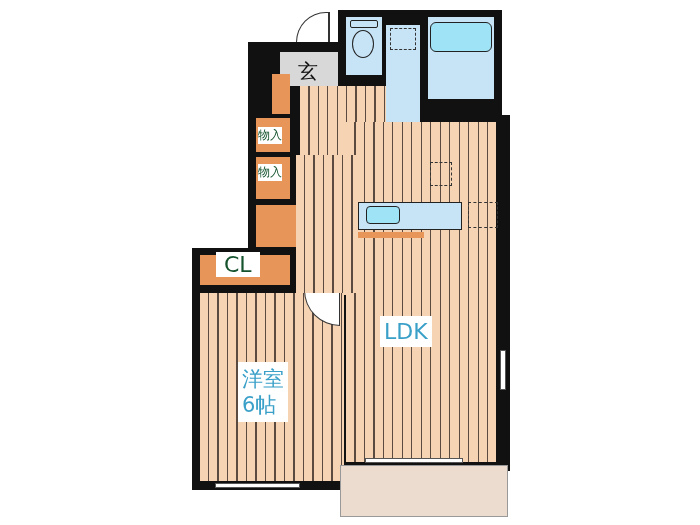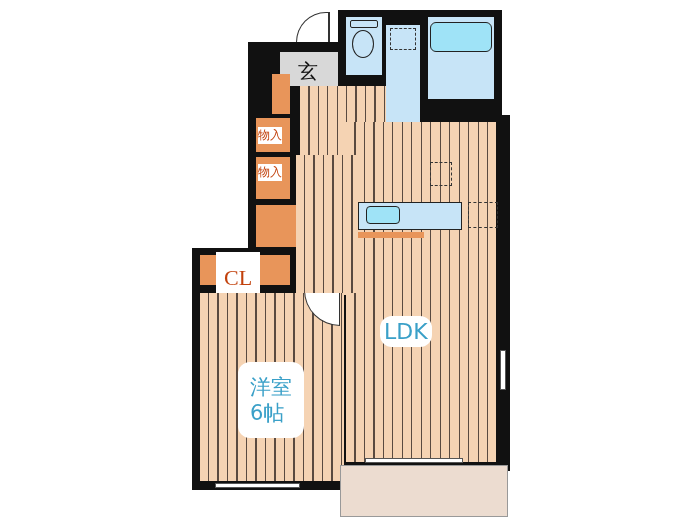--- a/index.html
+++ b/index.html
@@ -5,22 +5,22 @@
   html,body{margin:0;padding:0;background:#fff;}
   body{width:700px;height:525px;position:relative;overflow:hidden;font-family:"DejaVu Sans",sans-serif;}
   .abs{position:absolute;box-sizing:border-box;}
   .wall{background:#111;}
   .floor{background-color:#f5d3b3;background-image:repeating-linear-gradient(90deg,#f5d3b3 0,#f5d3b3 8px,#5a4a40 8px,#5a4a40 9.5px);}
   .orange{background:#e8955a;}
   .blue{background:#c7e4f7;border:1.5px solid #222;}
   .grey{background:#d8d8d8;}
   .white{background:#fff;}
   .lbl{background:#fff;position:absolute;white-space:nowrap;}
-  .blue-txt{color:#3aa0c8;border-radius:12px;}
-  .org-txt{color:#c2410c;font-family:Liberation Serif, serif;}
+  .blue-txt{color:#3aa0c8;}
+  .org-txt{color:#14532d;}
   .dash{border:1.5px dashed #333;}
 </style>
 </head>
 <body>
 
 <div class="abs" style="left:0;top:0;width:700px;height:525px;">
 
   <div class="abs wall" style="left:338px;top:10px;width:164px;height:112px;"></div>
 
   <div class="abs wall" style="left:338px;top:115px;width:172px;height:356px;"></div>
@@ -48,24 +48,24 @@
   <div class="abs floor" style="left:296px;top:155px;width:60px;height:140px;"></div>
 
   <div class="abs orange" style="left:272px;top:74px;width:18px;height:40px;"></div>
   <div class="abs orange" style="left:256px;top:118px;width:34px;height:34px;"></div>
   <div class="lbl org-txt" style="left:258px;top:127px;font-size:12px;">物入</div>
   <div class="abs orange" style="left:256px;top:157px;width:34px;height:42px;"></div>
   <div class="lbl org-txt" style="left:258px;top:164px;font-size:12px;">物入</div>
   <div class="abs orange" style="left:256px;top:205px;width:40px;height:42px;"></div>
 
   <div class="abs orange" style="left:200px;top:255px;width:90px;height:30px;"></div>
-  <div class="lbl org-txt" style="left:216px;top:252px;font-size:22px;padding:13px 8px;">CL</div>
+  <div class="lbl org-txt" style="left:216px;top:252px;font-size:22px;padding:0 8px;">CL</div>
 
   <div class="abs floor" style="left:200px;top:293px;width:144px;height:188px;"></div>
-  <div class="lbl blue-txt" style="left:238px;top:362px;font-size:21px;line-height:26px;padding:12px;">
+  <div class="lbl blue-txt" style="left:238px;top:362px;font-size:21px;line-height:26px;padding:4px;">
     <div>洋室</div>
     <div>6帖</div>
   </div>
   <div class="abs white" style="left:215px;top:483px;width:85px;height:5px;border:1px solid #555;"></div>
   <div class="abs white" style="left:304px;top:290px;width:36px;height:36px;border-bottom-left-radius:36px;border:1px solid #333;border-top:none;"></div>
 
   <div class="abs floor" style="left:346px;top:122px;width:150px;height:340px;"></div>
   <div class="abs floor" style="left:296px;top:155px;width:60px;height:138px;"></div>
   <div class="abs dash" style="left:430px;top:162px;width:22px;height:24px;"></div>
   <div class="abs blue" style="left:358px;top:202px;width:104px;height:28px;"></div>

